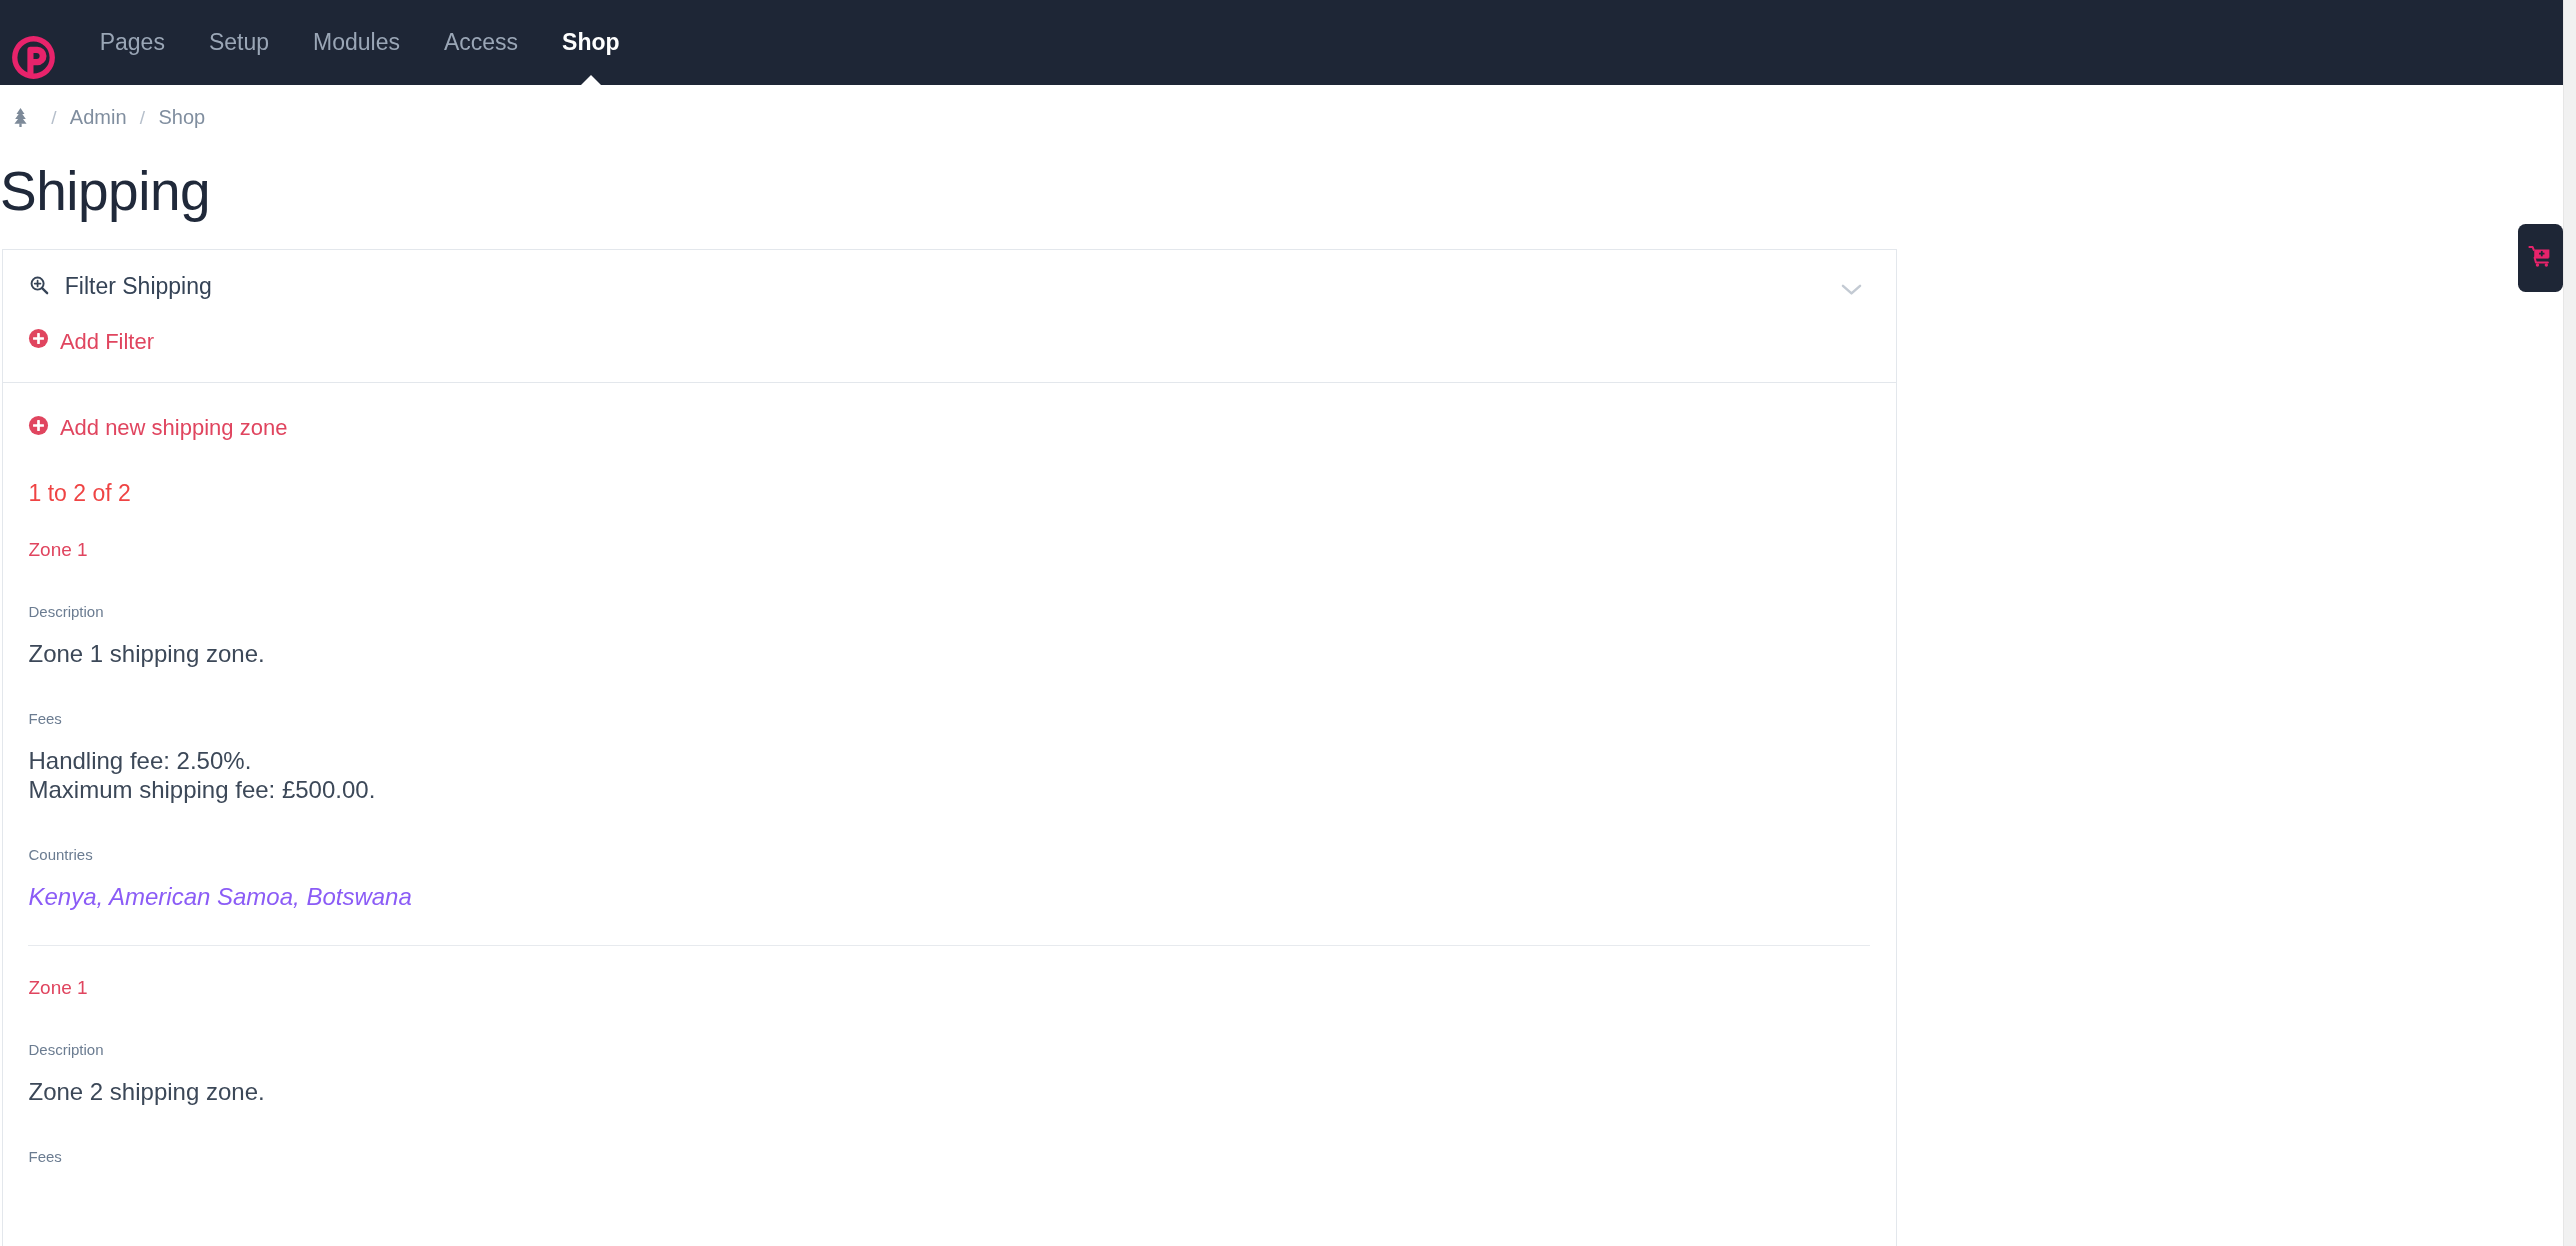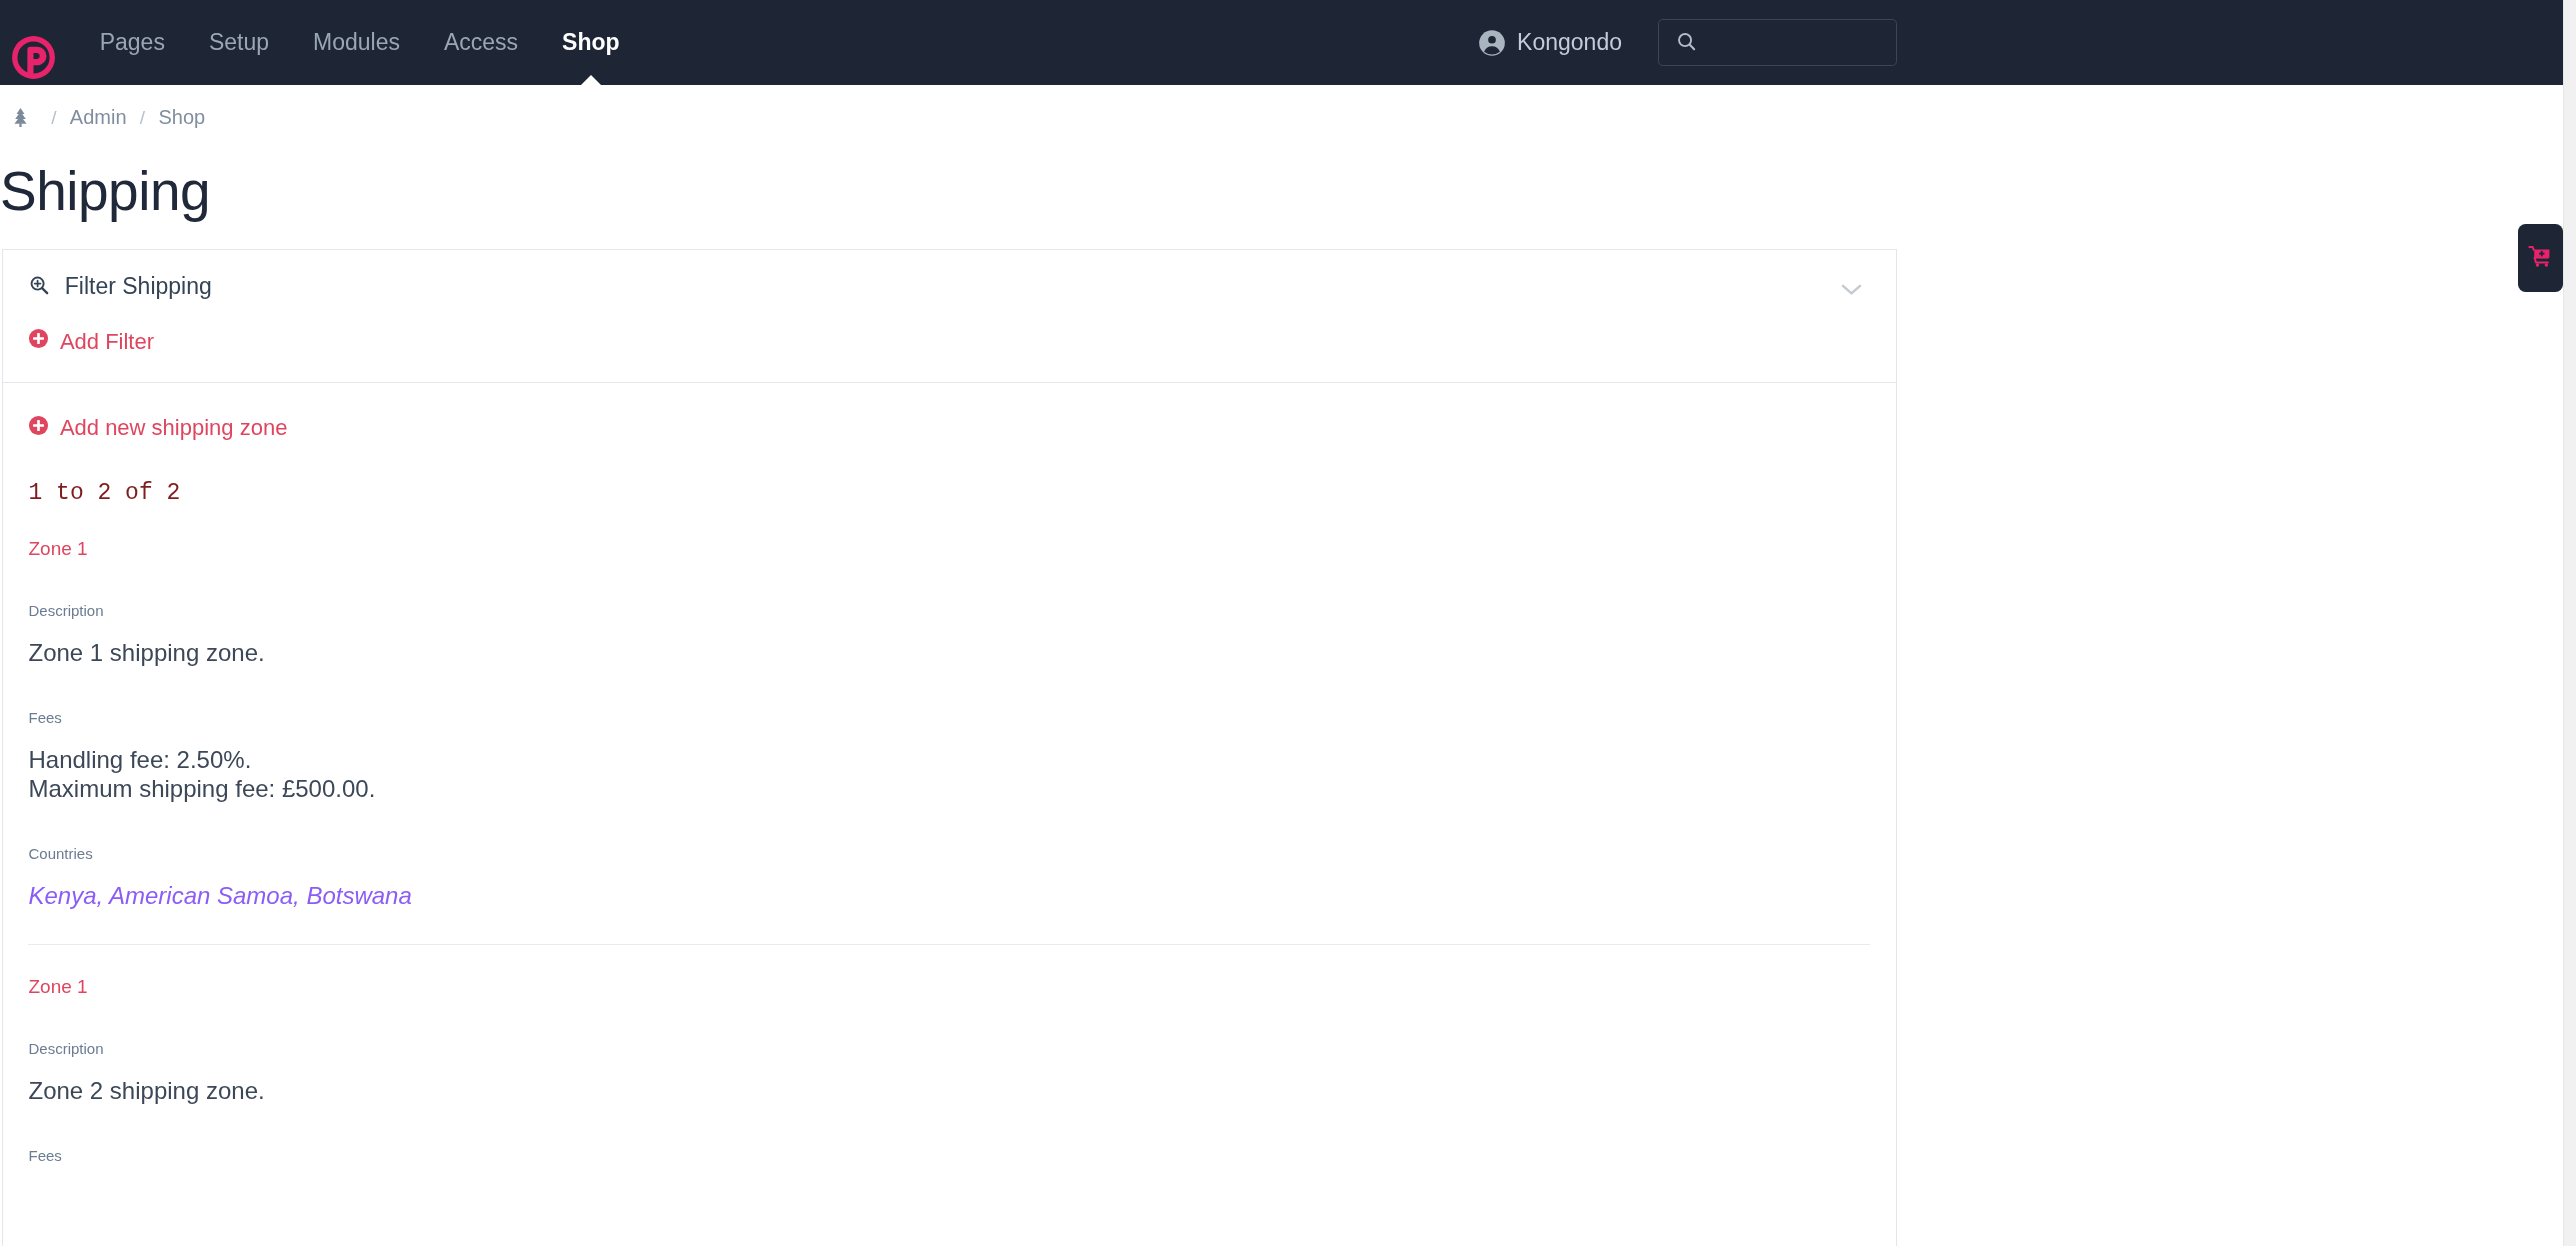--- a/index.html
+++ b/index.html
@@ -196,23 +196,22 @@
     align-items: flex-start;
     gap: 10.4px;
     padding-left: 25.6px;
     color: #e0455f;
     font-size: 22px;
     cursor: pointer;
   }
   .result-count {
     padding-left: 25.6px;
     margin-top: 38px;
-    color: #7f1d1d;
+    color: #ef4444;
     font-size: 23px;
-    font-family: Liberation Mono, monospace;
   }
   .zone {
     padding-left: 25.6px;
     padding-right: 25.6px;
   }
   .zone-title {
     color: #e0455f;
     font-size: 19px;
     margin-top: 32px;
     display: inline-block;
@@ -304,42 +303,20 @@
         <span>Modules</span>
       </div>
       <div class="nav-item">
         <span>Access</span>
       </div>
       <div class="nav-item active">
         <span>Shop</span>
       </div>
     </div>
 
-    <div class="masthead-right">
-      <div class="user-block">
-        <span class="user-avatar">
-          <svg width="28" height="28" viewBox="0 0 24 24" aria-hidden="true">
-            <circle cx="12" cy="12" r="11" fill="#aab4c0"></circle>
-            <circle cx="12" cy="9.2" r="3.3" fill="#1e2636"></circle>
-            <path d="M5.2 19.6a7.2 7.2 0 0 1 13.6 0 11 11 0 0 1-13.6 0Z" fill="#1e2636"></path>
-          </svg>
-        </span>
-        <span class="user-name">Kongondo</span>
-      </div>
-
-      <div class="search-box">
-        <span class="s-icon">
-          <svg width="23" height="23" viewBox="0 0 24 24" aria-hidden="true">
-            <circle cx="10.5" cy="10.5" r="6.3" fill="none" stroke="#b3bcc8" stroke-width="2"></circle>
-            <line x1="15.2" y1="15.2" x2="20" y2="20" stroke="#b3bcc8" stroke-width="2.2" stroke-linecap="round"></line>
-          </svg>
-        </span>
-        <input class="search-input" type="text" value="" placeholder="" style="">
-      </div>
-    </div>
   </div>
 
   <div class="breadcrumb">
     <span class="bc-home">
       <svg width="19" height="21" viewBox="0 0 20 22" aria-hidden="true">
         <path d="M10 1 L14.2 7.4 H11.9 L15.6 12.6 H12.6 L16.4 17.6 H3.6 L7.4 12.6 H4.4 L8.1 7.4 H5.8 Z" fill="#7d8a99"></path>
         <rect x="8.8" y="17.2" width="2.4" height="3.8" fill="#7d8a99"></rect>
       </svg>
     </span>
     <span class="bc-sep">/</span>

